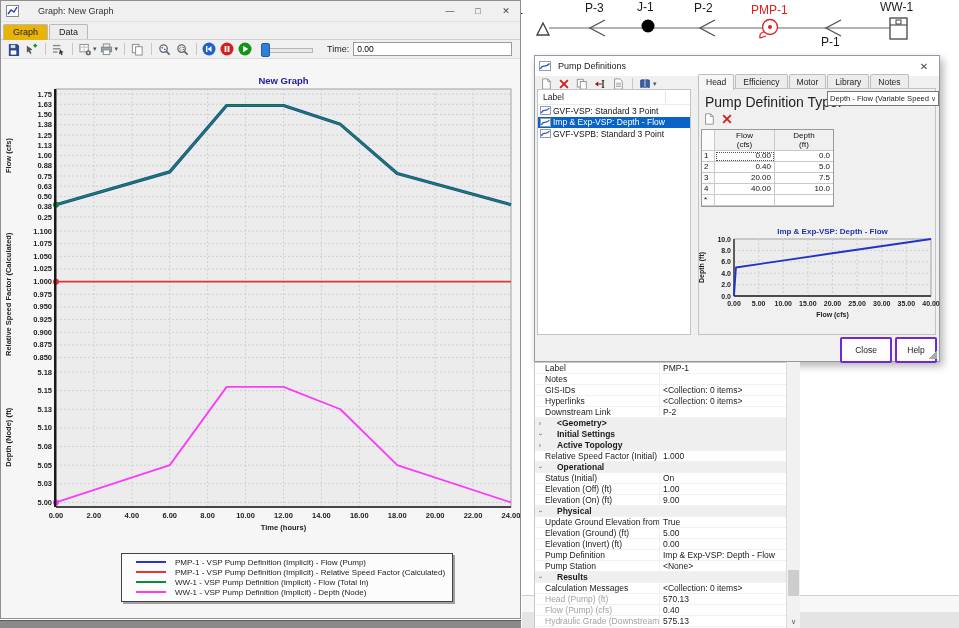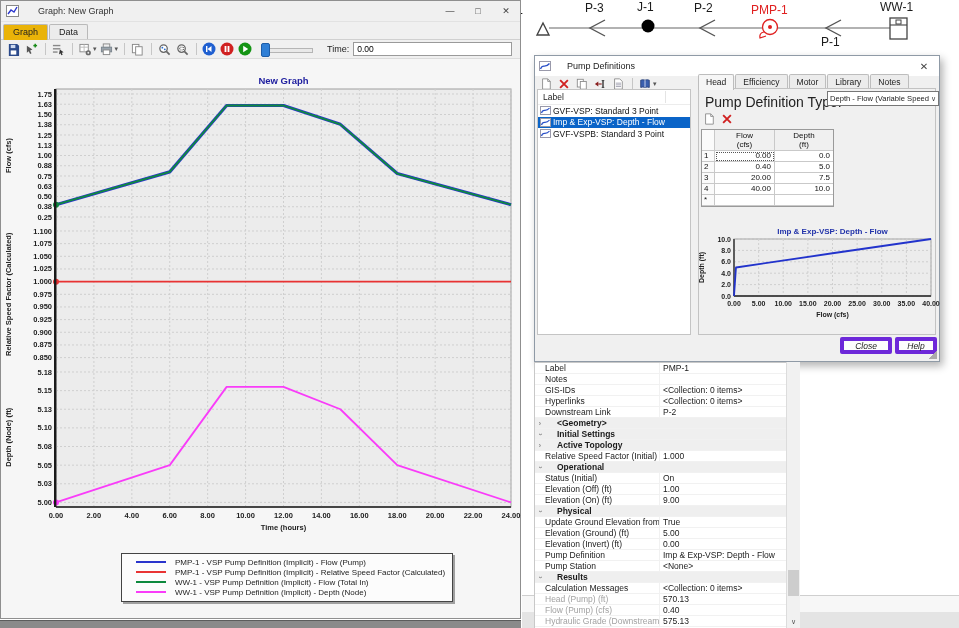--- a/index.html
+++ b/index.html
@@ -36,21 +36,21 @@
   .lg-txt{font-size:8px;color:#222;white-space:nowrap;}
   .gwin-bottombar{left:0;top:620px;width:521px;height:8px;background:#8a8a8a;border-top:1px solid #5c5c5c;}
 
   
   .nlabel{font-size:12px;color:#1a1a1a;white-space:nowrap;}
   .nlabel.sel{color:#e02020;}
 
   
   .pdlg{left:534px;top:55px;width:406px;height:307px;background:#f0f0f0;border:1px solid #8f9aa6;box-shadow:3px 4px 8px rgba(0,0,0,0.3);box-sizing:border-box;}
   .pdlg-title{height:20px;background:#fff;display:flex;align-items:center;}
-  .pdlg-title .ttl{font-size:9px;color:#222;margin-left:16px;flex:1;}
+  .pdlg-title .ttl{font-size:9px;color:#222;margin-left:7px;flex:1;}
   .pdlg-close{width:30px;height:20px;display:flex;align-items:center;justify-content:center;font-size:10px;color:#444;}
   .pdlg-toolbar{height:16px;display:flex;align-items:center;padding-left:3px;}
   .plist{left:2px;top:33px;width:154px;height:246px;background:#fff;border:1px solid #c4c4c4;box-sizing:border-box;}
   .plist-h{font-size:8.5px;color:#222;padding:2px 0 2px 5px;border-bottom:1px solid #ececec;position:relative;}
   .plist-h .coldiv{position:absolute;right:24px;top:1px;bottom:1px;width:1px;background:#e4e4e4;}
   .pli{display:flex;align-items:center;height:11.5px;font-size:8.5px;color:#111;padding-left:2px;white-space:nowrap;}
   .pli .icn{width:11px;height:9px;margin-right:2px;flex:none;}
   .pli.sel{background:#0a64c8;color:#fff;}
   .ptabs{position:absolute;left:163px;top:17px;display:flex;align-items:flex-end;}
   .ptab{font-size:8.5px;color:#222;padding:2px 7px;border:1px solid #bdbdbd;border-bottom:none;background:#ececec;margin-right:1px;border-radius:2px 2px 0 0;}
@@ -62,21 +62,21 @@
   .pcombo .car{font-size:7px;color:#444;padding:0 2px;}
   .mini-icons{left:166px;top:56px;display:flex;}
   .ptable{left:166px;top:73px;background:#fff;border:1px solid #9a9a9a;font-size:8px;color:#111;}
   .ptr{display:flex;}
   .ptc{box-sizing:border-box;border-right:1px solid #c9c9c9;border-bottom:1px solid #c9c9c9;display:flex;justify-content:flex-end;padding-right:3px;height:11px;}
   .ptc.hdr{background:#f0f0f0;justify-content:center;text-align:center;padding:1px 0;height:21px;line-height:1.15;flex-direction:column;}
   .ptc.num{width:13px;justify-content:flex-start;padding-left:2px;background:#fbfbfb;}
   .ptc.c1{width:60px;}
   .ptc.c2{width:58px;border-right:none;}
   .ptc.focus{outline:1px dotted #555;outline-offset:-2px;}
-  .pbtn{height:17px;background:#fdfdfd;border:4px solid #6d28d9;border-radius:2px;font-size:8.5px;color:#222;display:flex;align-items:center;justify-content:center;box-sizing:border-box;font-style:italic;}
+  .pbtn{height:26px;background:#fdfdfd;border:2px solid #6d28d9;border-radius:2px;font-size:8.5px;color:#222;display:flex;align-items:center;justify-content:center;box-sizing:border-box;}
   .grip{right:2px;bottom:2px;width:8px;height:8px;background:
     linear-gradient(135deg,transparent 50%,#aaa 50%);}
 
   
   .props{left:534px;top:362px;width:252px;height:266px;background:#fff;border-left:1px solid #c8c8c8;border-top:1px solid #c8c8c8;box-sizing:border-box;overflow:hidden;}
   .prow{display:flex;align-items:center;height:11px;font-size:8.5px;border-bottom:1px solid #f1f1f1;box-sizing:border-box;}
   .prow .gut{width:10px;flex:none;color:#8a8a8a;font-size:7px;display:flex;align-items:center;justify-content:center;}
   .prow .lab{width:114px;flex:none;color:#1a1a1a;white-space:nowrap;overflow:hidden;border-right:1px solid #f1f1f1;height:100%;display:flex;align-items:center;}
   .prow .val{flex:1;color:#1a1a1a;white-space:nowrap;overflow:hidden;padding-left:3px;}
   .prow.sect{background:#efefef;font-weight:bold;}

